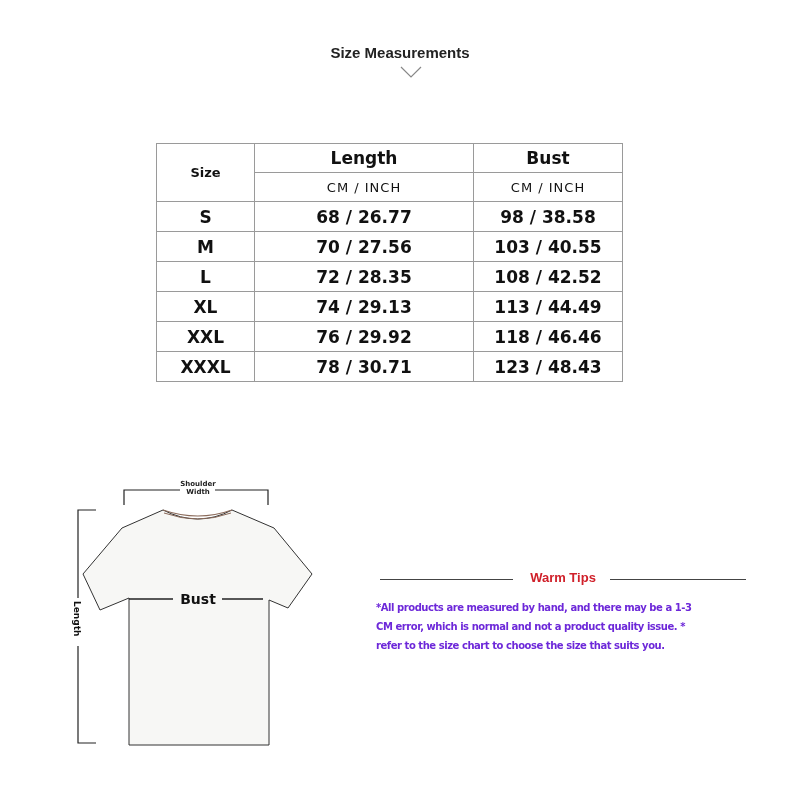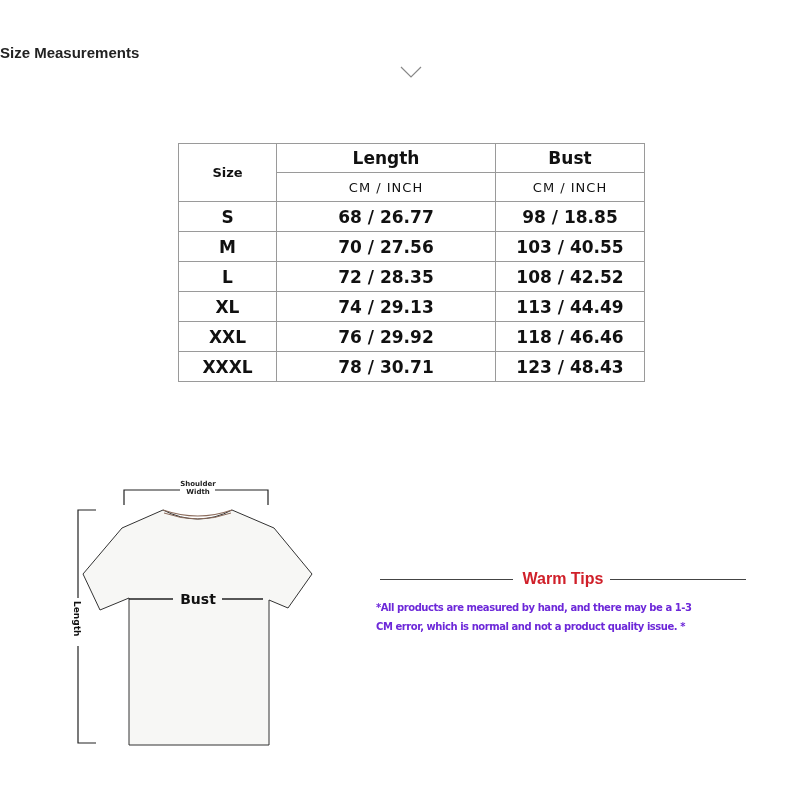--- a/index.html
+++ b/index.html
@@ -1,48 +1,48 @@
 <!DOCTYPE html>
 <html><head>
 <meta charset="utf-8">
 <style>
   html, body { margin: 0; padding: 0; }
   body {
     width: 800px; height: 800px; background: #ffffff; position: relative; overflow: hidden;
     font-family: "Liberation Sans", sans-serif; color: #111;
   }
   .title {
-    position: absolute; left: 0; width: 800px; top: 44px; 
+    position: absolute; left: 0; width: 800px; top: 44px; text-align: center;
     font-size: 15px; font-weight: bold; color: #222;
   }
   .chevron {
     position: absolute; left: 400px; top: 66px; width: 22px; height: 12px;
   }
   table.sizes {
-    position: absolute; left: 178px; top: 143px; border-collapse: collapse; border-radius: 20px;
+    position: absolute; left: 156px; top: 143px; border-collapse: collapse; border-radius: 20px;
   }
   table.sizes td {
     border: 1.5px solid #9a9a9a; text-align: center; padding: 0; font-weight: bold;
     font-family: "DejaVu Sans", sans-serif;
   }
   .c-size { width: 97px; }
   .c-len { width: 218px; }
   .c-bust { width: 148px; }
   .h1 { height: 28px; font-size: 17px; }
   .h2 { height: 28px; font-size: 13px; font-weight: normal !important; letter-spacing: 1px; margin-top: 11px; }
   .size-head { font-size: 13px; }
   .row td { height: 29px; font-size: 17px; }
   .diagram { position: absolute; left: 60px; top: 470px; width: 280px; height: 290px; }
   .warm {
     position: absolute; left: 380px; top: 570px; width: 366px; height: 18px;
   }
   .warm .line { position: absolute; top: 9px; height: 1px; background: #444; }
   .warm .label {
     position: absolute; left: 0; width: 366px; text-align: center; top: 0;
-    color: #d0202a; font-weight: bold; font-size: 16px;
+    color: #d0202a; font-weight: bold; font-size: 13px;
   }
   .tips {
     position: absolute; left: 376px; top: 598px; width: 420px;
     font-size: 10px; line-height: 19px; font-weight: bold; color: #6d28d9;
     font-family: "DejaVu Sans", sans-serif; letter-spacing: -0.45px;
   }
 </style>
 </head>
 <body>
 
@@ -58,21 +58,21 @@
     <td class="c-len h1">Length</td>
     <td class="c-bust h1">Bust</td>
   </tr>
   <tr>
     <td class="h2">CM  /  INCH</td>
     <td class="h2">CM  /  INCH</td>
   </tr>
   <tr class="row">
     <td>S</td>
     <td>68 / 26.77</td>
-    <td>98 / 18.85</td>
+    <td>98 / 38.58</td>
   </tr>
   <tr class="row">
     <td>M</td>
     <td>70 / 27.56</td>
     <td>103 / 40.55</td>
   </tr>
   <tr class="row">
     <td>L</td>
     <td>72 / 28.35</td>
     <td>108 / 42.52</td>
@@ -117,13 +117,14 @@
 
 <div class="warm">
   <div class="line" style="left:0;width:133px;"></div>
   <div class="line" style="left:230px;width:136px;"></div>
   <div class="label">Warm Tips</div>
 </div>
 
 <div class="tips">
   <div>*All products are measured by hand, and there may be a 1-3</div>
   <div>CM error, which is normal and not a product quality issue. *</div>
+  <div>refer to the size chart to choose the size that suits you.</div>
 </div>
 
 </body></html>

